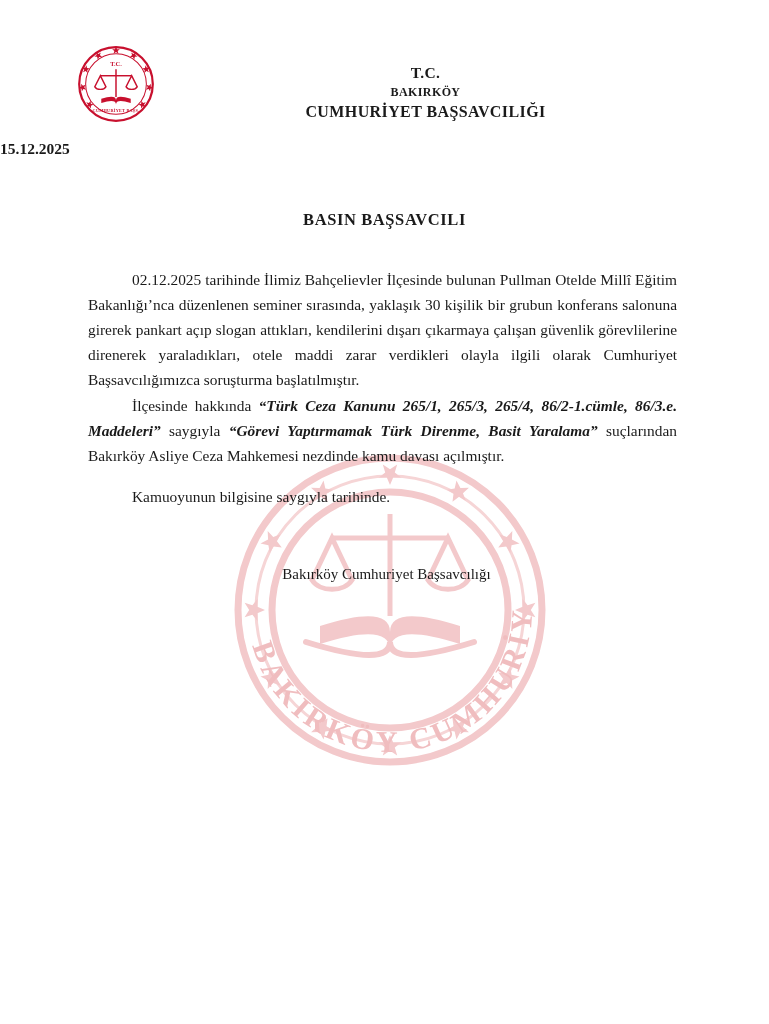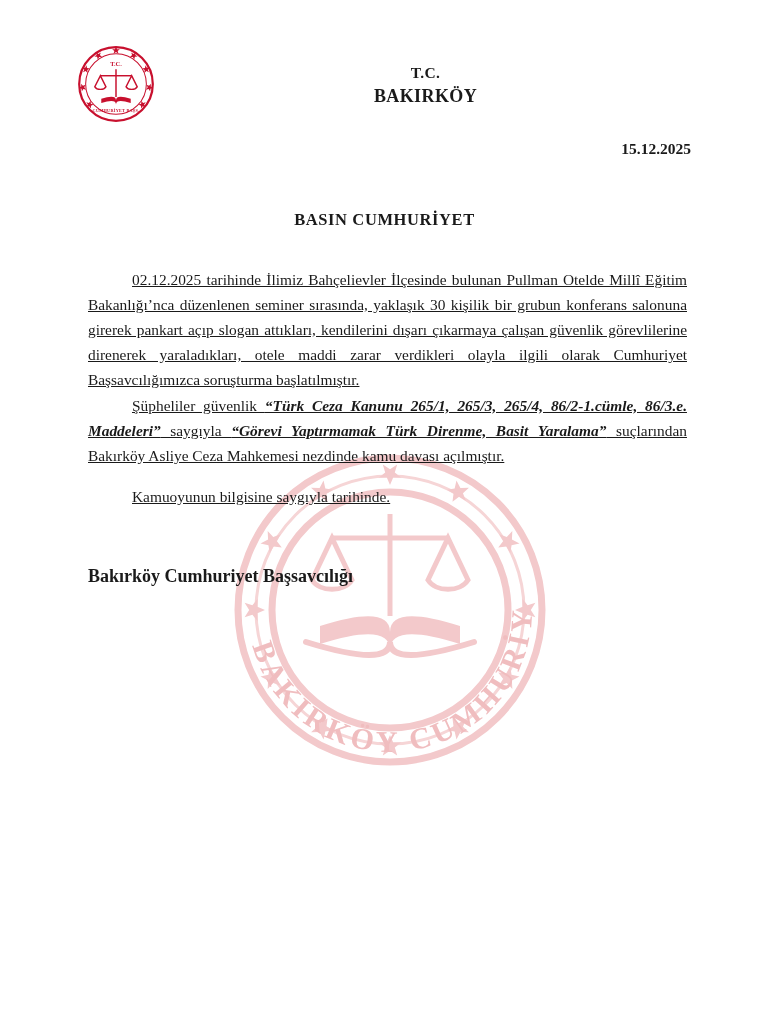--- a/index.html
+++ b/index.html
@@ -45,30 +45,29 @@
   .emblem svg { display: block; width: 92px; height: 92px; }
 
   .header-titles {
     flex: 1;
     text-align: center;
     margin-left: -20px;
     padding-top: 26px;
   }
   .header-titles div {
     font-weight: bold;
-    font-size: 18px;
+    font-size: 12px;
     letter-spacing: 0.4px;
     line-height: 1.42;
   }
   .header-titles .line1 { font-size: 15.5px; }
   .header-titles .line3 { font-size: 16px; }
 
   
   .date-row {
-    text-align: right;
     padding: 30px 78px 0 0;
     font-size: 15.5px;
     font-weight: bold;
   }
 
   
   .doc-title {
     text-align: center;
     font-weight: bold;
     font-size: 16.5px;
@@ -80,37 +79,36 @@
   .body-area {
     position: relative;
     margin: 38px 78px 0 88px;
     font-size: 15.4px;
     line-height: 1.62;
     text-align: justify;
     z-index: 2;
   }
 
   .body-area p {
-    margin: 0 4px 1px 0;
+    margin: 0 14px 1px 0;
     text-indent: 44px;
-    text-decoration: underline;
   }
 
   .p-spaced { margin-top: 16px !important; }
 
   .it-bold {
     font-style: italic;
     font-weight: bold;
   }
 
   .signature {
     margin-top: 52px;
-    text-align: left;
-    font-weight: bold;
-    font-size: 18px;
+    text-align: center;
+    font-weight: normal;
+    font-size: 15px;
     padding-right: 6px;
   }
 
   
   .stamp {
     position: absolute;
     left: 210px;
     top: 430px;
     width: 360px;
     height: 360px;
@@ -242,28 +240,29 @@
         </g>
         <g fill="#c8102e">
           <path d="M 34,66 q 16,-5 16,1.6 q 0,-6.6 16,-1.6 l 0,4.6 q -16,-5 -16,1.6 q 0,-6.6 -16,-1.6 Z"></path>
         </g>
         <text x="50" y="80.5" text-anchor="middle" font-family="Liberation Serif, serif" font-size="4.6" font-weight="bold" fill="#c8102e" letter-spacing="0.3">CUMHURİYET BAŞS.</text>
       </svg>
     </div>
     <div class="header-titles">
       <div class="line1">T.C.</div>
       <div class="line2">BAKIRKÖY</div>
+      <div class="line3">CUMHURİYET BAŞSAVCILIĞI</div>
     </div>
   </div>
 
   <div class="date-row">15.12.2025</div>
 
-  <div class="doc-title">BASIN CUMHURİYET</div>
+  <div class="doc-title">BASIN BAŞSAVCILI</div>
 
   <div class="body-area">
     <p>02.12.2025 tarihinde İlimiz Bahçelievler İlçesinde bulunan Pullman Otelde Millî Eğitim Bakanlığı’nca düzenlenen seminer sırasında, yaklaşık 30 kişilik bir grubun konferans salonuna girerek pankart açıp slogan attıkları, kendilerini dışarı çıkarmaya çalışan güvenlik görevlilerine direnerek yaraladıkları, otele maddi zarar verdikleri olayla ilgili olarak Cumhuriyet Başsavcılığımızca soruşturma başlatılmıştır.</p>
-    <p><span>Şüpheliler güvenlik </span><span class="it-bold">“Türk Ceza Kanunu 265/1, 265/3, 265/4, 86/2-1.cümle, 86/3.e. Maddeleri”</span><span> saygıyla </span><span class="it-bold">“Görevi Yaptırmamak Türk Direnme, Basit Yaralama”</span><span> suçlarından Bakırköy Asliye Ceza Mahkemesi nezdinde kamu davası açılmıştır.</span></p>
+    <p><span>İlçesinde hakkında </span><span class="it-bold">“Türk Ceza Kanunu 265/1, 265/3, 265/4, 86/2-1.cümle, 86/3.e. Maddeleri”</span><span> saygıyla </span><span class="it-bold">“Görevi Yaptırmamak Türk Direnme, Basit Yaralama”</span><span> suçlarından Bakırköy Asliye Ceza Mahkemesi nezdinde kamu davası açılmıştır.</span></p>
     <p class="p-spaced">Kamuoyunun bilgisine saygıyla tarihinde.</p>
 
     <div class="signature">Bakırköy Cumhuriyet Başsavcılığı</div>
   </div>
 
 </div>
 
 </body></html>

